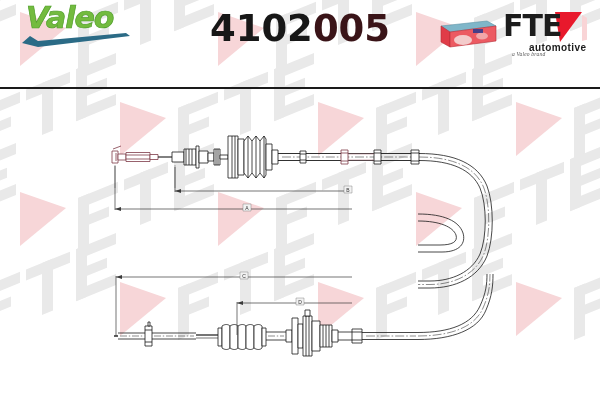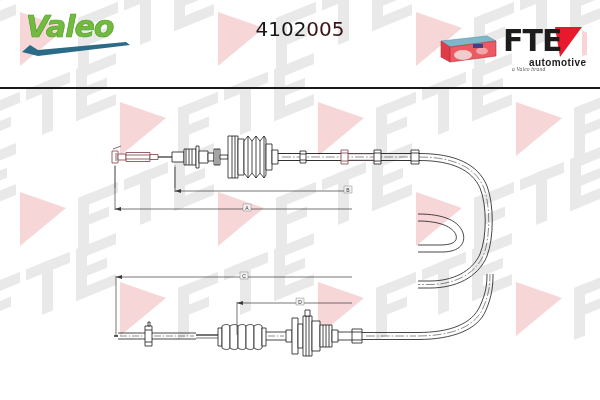--- a/index.html
+++ b/index.html
@@ -41,21 +41,21 @@
     position: absolute;
     left: 0; top: 87px;
     width: 600px; height: 2px;
     background: #1a1a1a;
     z-index: 4;
   }
 
   
   #valeo-logo {
     position: absolute;
-    left: 18px; top: 12px;
+    left: 18px; top: 3px;
     width: 120px; height: 48px;
   }
   .valeo-word {
     font-family: "DejaVu Sans", sans-serif;
     font-weight: bold;
     font-style: italic;
     font-size: 30px;
     letter-spacing: -1px;
     color: #73bb3f;
     line-height: 30px;
@@ -66,40 +66,40 @@
 
   
   #partnum-block {
     position: absolute;
     left: 200px; top: 12px;
     width: 200px;
     text-align: center;
   }
   #partnum-main {
     font-family: "DejaVu Sans", sans-serif;
-    font-weight: normal;
-    font-size: 20px;
+    font-weight: bold;
+    font-size: 37px;
     line-height: 34px;
     letter-spacing: 0px;
     color: #171717;
     white-space: nowrap;
   }
   #partnum-main .tail { color: #3a1418; }
   #partnum-sub {
     font-family: "Liberation Sans", sans-serif;
     font-size: 19px;
     line-height: 22px;
     color: #262626;
     letter-spacing: 0.5px;
   }
 
   
   #fte-logo {
     position: absolute;
-    left: 437px; top: 24px;
+    left: 437px; top: 9px;
     width: 150px; height: 58px;
   }
   #fte-box {
     position: absolute;
     left: 0px; top: 8px;
     width: 62px; height: 34px;
   }
   #fte-mark {
     position: absolute;
     left: 66px; top: 2px;

